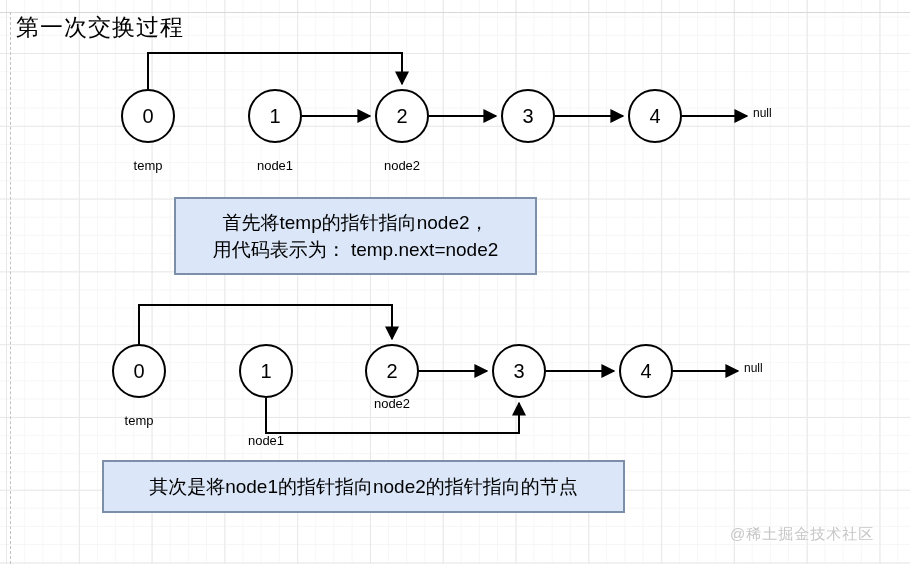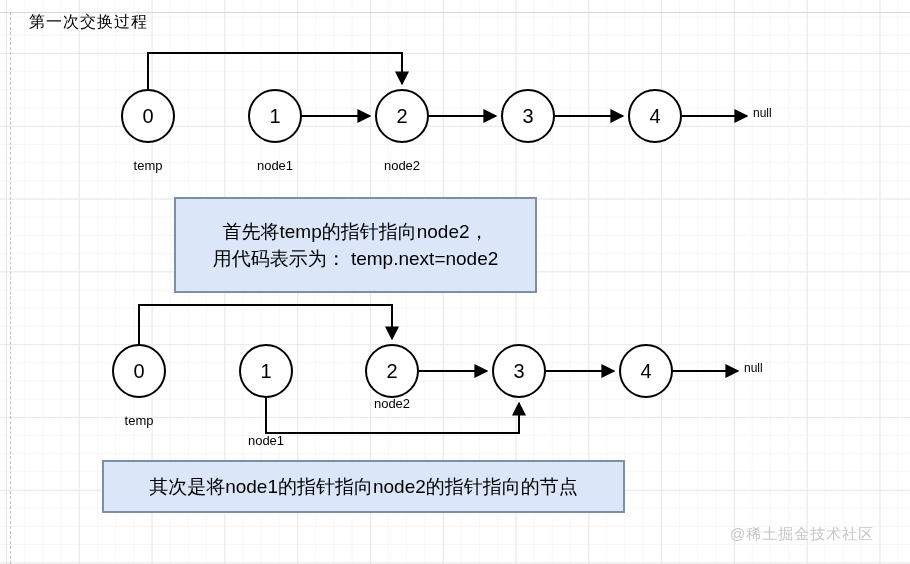--- a/index.html
+++ b/index.html
@@ -10,21 +10,21 @@
     background-image:
       linear-gradient(to right,#e8e8e8 1px,transparent 1px),
       linear-gradient(to bottom,#e8e8e8 1px,transparent 1px),
       linear-gradient(to right,#f6f6f6 1px,transparent 1px),
       linear-gradient(to bottom,#f6f6f6 1px,transparent 1px);
     background-size:72.8px 72.8px,72.8px 72.8px,18.2px 18.2px,18.2px 18.2px;
     background-position:6px 53px,6px 53px,6px 53px,6px 53px;
   }
   .page-topline{position:absolute;left:0;top:12px;width:910px;height:0;border-top:1px solid #d8d8d8;}
   .page-leftline{position:absolute;left:10px;top:12px;height:552px;width:0;border-left:1px dashed #c2c2c2;}
-  .title{position:absolute;left:16px;top:12px;font-size:16px;color:#000;letter-spacing:1px;margin-left:13px;}
+  .title{position:absolute;left:16px;top:12px;font-size:23px;color:#000;letter-spacing:1px;}
   .wires{position:absolute;left:0;top:0;}
   .wires path{fill:none;stroke:#000;stroke-width:2px;}
   .node{
     position:absolute;width:54px;height:54px;border:2px solid #000;border-radius:50%;
     background:#fff;box-sizing:border-box;display:flex;align-items:center;justify-content:center;
   }
   .node span{font-size:20px;color:#000;}
   .ptr-label{position:absolute;width:80px;text-align:center;font-size:13px;color:#000;}
   .null-label{position:absolute;font-size:12px;color:#000;}
   .caption{
@@ -78,21 +78,21 @@
     </div>
   <div class="node" style="left:628px;top:89px">
       <span>4</span>
     </div>
 
   <div class="ptr-label" style="left:108px;top:158px">temp</div>
   <div class="ptr-label" style="left:235px;top:158px">node1</div>
   <div class="ptr-label" style="left:362px;top:158px">node2</div>
   <div class="null-label" style="left:753px;top:106px">null</div>
 
-  <div class="caption" style="left:174px;top:197px;width:363px;height:96px">
+  <div class="caption" style="left:174px;top:197px;width:363px;height:78px">
     <div>首先将temp的指针指向node2，</div>
     <div>用代码表示为： temp.next=node2</div>
   </div>
 
   <div class="node" style="left:112px;top:344px">
       <span>0</span>
     </div>
   <div class="node" style="left:239px;top:344px">
       <span>1</span>
     </div>

